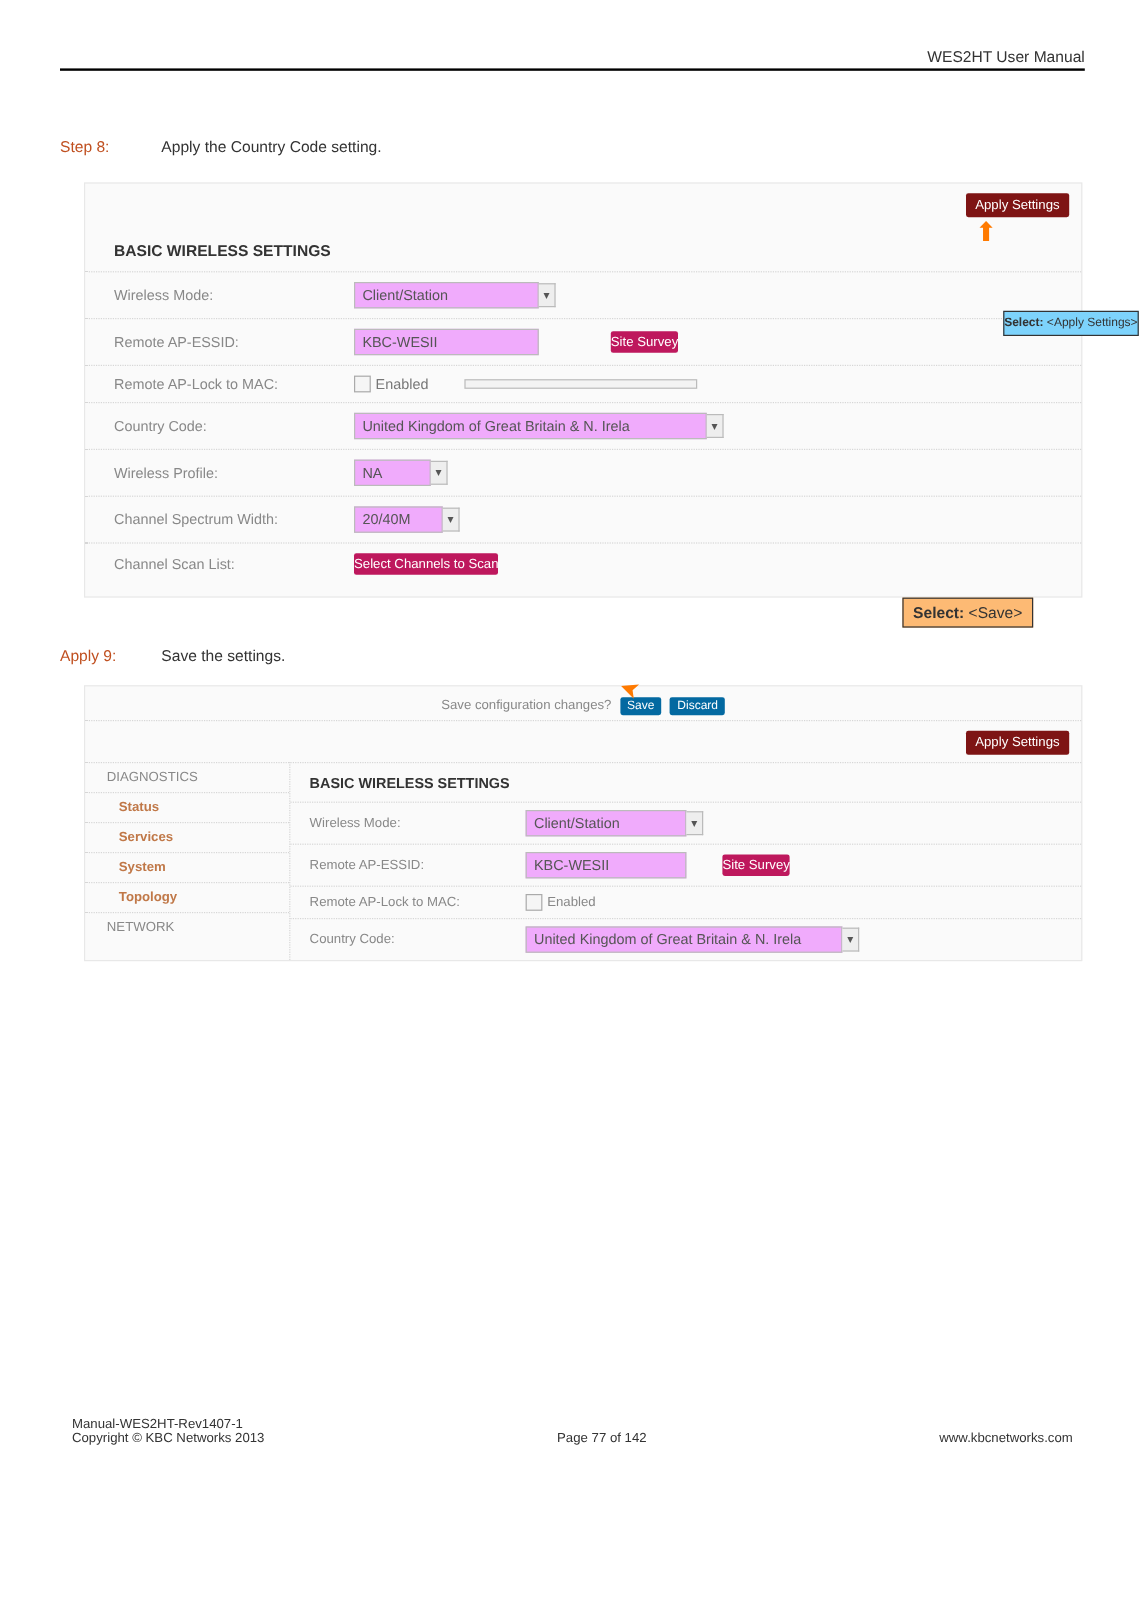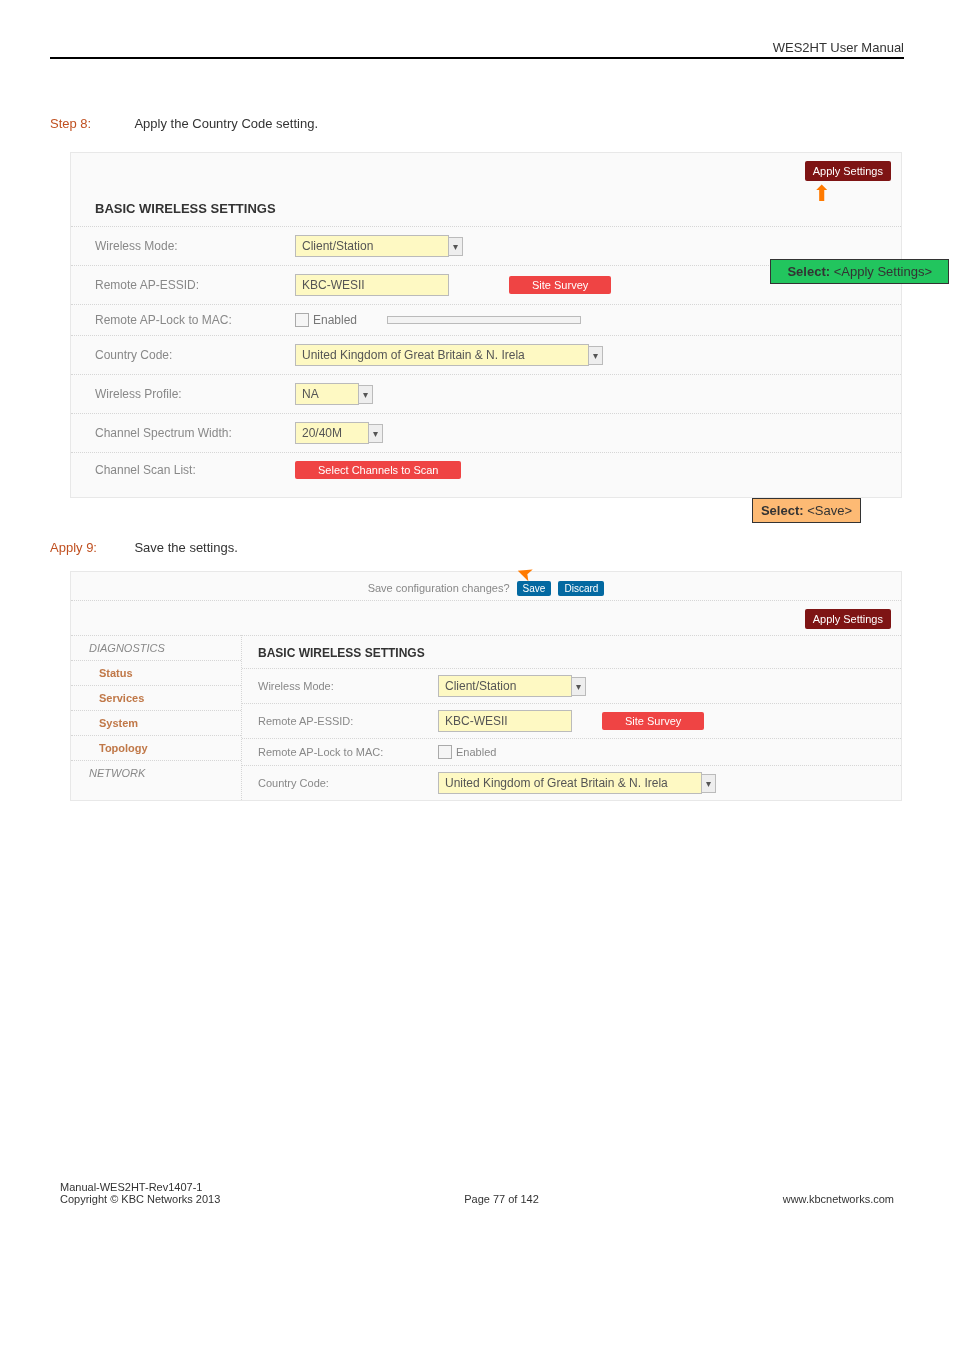--- a/index.html
+++ b/index.html
@@ -69,24 +69,24 @@
     right: 70px;
     top: 30px;
     color: #ff7a00;
     font-size: 22px;
     line-height: 1;
   }
   .callout-apply {
     position: absolute;
     top: 106px;
     right: -48px;
-    background: #22c55e;
+    background: #7dd3fc;
     border: 1px solid #333;
-    padding: 4px 16px;
-    font-size: 13px;
+    padding: 4px 0;
+    font-size: 10px;
   }
   .callout-save {
     position: absolute;
     bottom: -26px;
     right: 40px;
     background: #fdba74;
     border: 1px solid #333;
     padding: 4px 8px;
     font-size: 13px;
   }
@@ -103,42 +103,42 @@
     padding: 8px 0 8px 24px;
     border-top: 1px dotted #d6d6d6;
     font-size: 12px;
     color: #777;
   }
   .row .lab {
     width: 200px;
     color: #888;
   }
   .input-like {
-    background: #fef9c3;
+    background: #f0abfc;
     border: 1px solid #bbb;
     padding: 3px 6px;
     font-size: 12px;
     color: #555;
     min-width: 90px;
     display: inline-block;
   }
   .drop-arrow {
     background: #eee;
     border: 1px solid #bbb;
     border-left: none;
     padding: 3px 4px;
     font-size: 10px;
     color: #555;
     display: inline-block;
   }
   .dark-btn {
-    background: #ef4444;
+    background: #be185d;
     color: #fff;
     font-size: 11px;
-    padding: 3px 23px;
+    padding: 3px 0;
     border-radius: 2px;
     display: inline-block;
   }
   .cb {
     width: 12px;
     height: 12px;
     border: 1px solid #aaa;
     background: #f5f5f5;
     display: inline-block;
     vertical-align: middle;
@@ -191,21 +191,20 @@
   }
   .sidebar {
     width: 170px;
     border-right: 1px dotted #d6d6d6;
     font-size: 11px;
   }
   .sidebar .head {
     color: #888;
     padding: 6px 0 6px 18px;
     border-top: 1px dotted #d6d6d6;
-    font-style: italic;
   }
   .sidebar .item {
     color: #c07848;
     padding: 6px 0 6px 28px;
     border-top: 1px dotted #d6d6d6;
     font-weight: bold;
   }
   .main2 {
     flex: 1;
     font-size: 11px;

